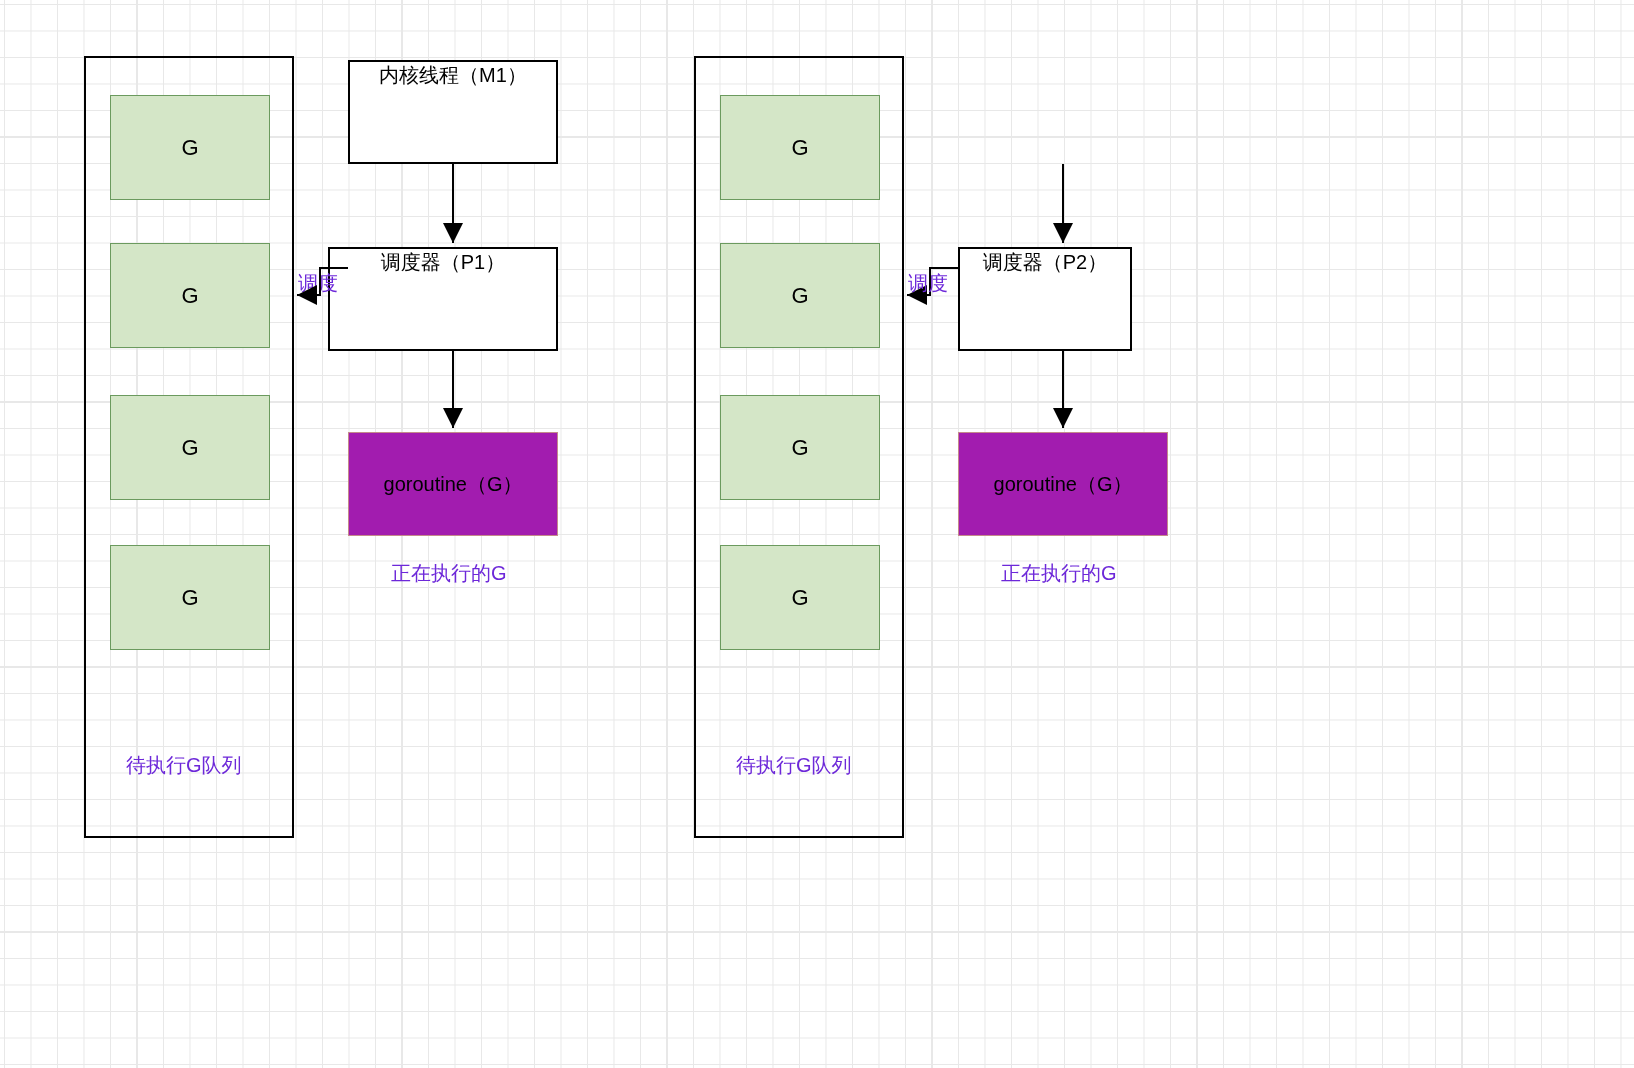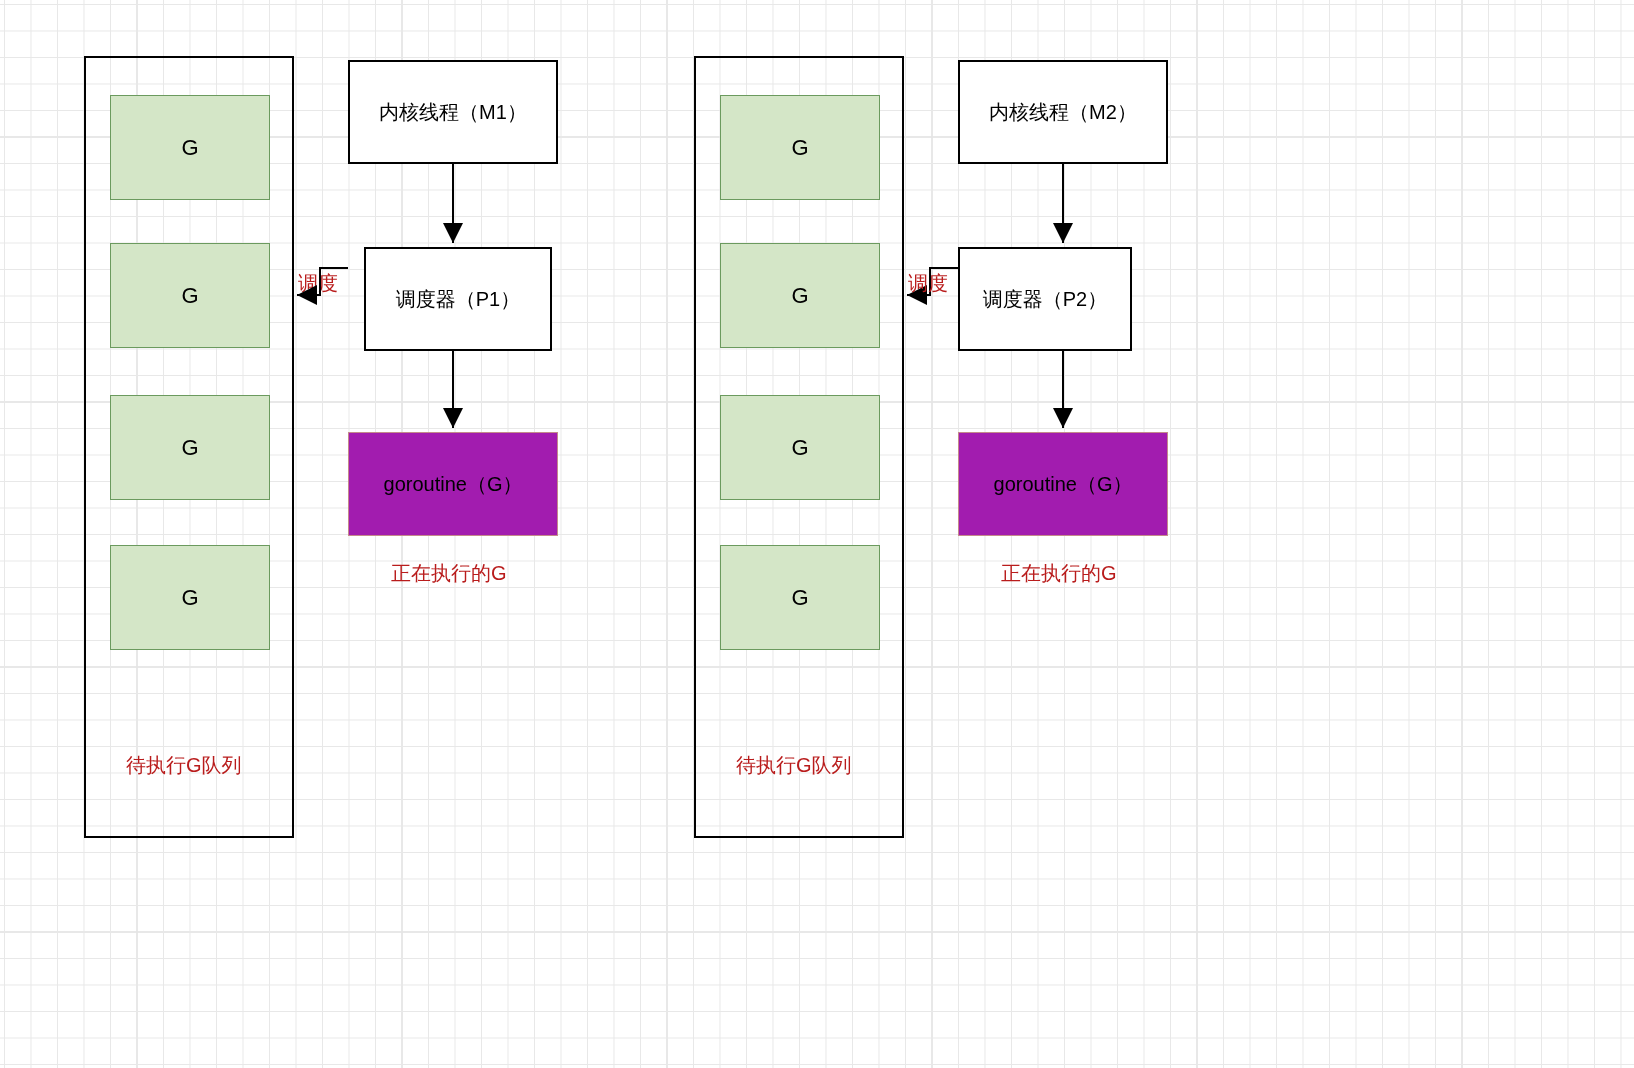--- a/index.html
+++ b/index.html
@@ -20,21 +20,21 @@
         linear-gradient(to bottom, #d0d0d0 1px, transparent 1px);
       background-size: 26.5px 26.5px, 26.5px 26.5px, 132.5px 132.5px, 132.5px 132.5px;
       background-position: 4px 4px, 4px 4px, 4px 4px, 4px 4px;
     }
     .canvas { position: absolute; inset: 0; }
     .box {
       position: absolute;
       border: 2px solid #000;
       background: #fff;
       display: flex;
-      align-items: center;
+      align-items: flex-start;
       justify-content: center;
       font-size: 20px;
     }
     .queue-container {
       position: absolute;
       border: 2px solid #000;
       background: transparent;
     }
     .g-box {
       position: absolute;
@@ -50,21 +50,21 @@
       border: 1.5px solid #c48a8a;
       background: #a21caf;
       display: flex;
       align-items: center;
       justify-content: center;
       font-size: 20px;
     }
     .label {
       position: absolute;
       font-size: 20px;
-      color: #b91c1c;
+      color: #6d28d9;
       white-space: nowrap;
     }
   </style>
 </head>
 <body>
 
 <div class="grid"></div>
 
 <div class="canvas">
 
@@ -82,21 +82,21 @@
   <div class="g-box" style="left:110px; top:545px; width:160px; height:105px;">
     <span>G</span>
   </div>
 
   <div class="label" style="left:126px; top:752px;">待执行G队列</div>
 
   <div class="box" style="left:348px; top:60px; width:210px; height:104px;">
     <span>内核线程（M1）</span>
   </div>
 
-  <div class="box" style="left:364px; top:247px; width:188px; height:104px;">
+  <div class="box" style="left:328px; top:247px; width:230px; height:104px;">
     <span>调度器（P1）</span>
   </div>
 
   <div class="goroutine-box" style="left:348px; top:432px; width:210px; height:104px;">
     <span>goroutine（G）</span>
   </div>
 
   <div class="label" style="left:391px; top:560px;">正在执行的G</div>
 
   <div class="label" style="left:298px; top:270px;">调度</div>
@@ -131,23 +131,20 @@
   </div>
   <div class="g-box" style="left:720px; top:395px; width:160px; height:105px;">
     <span>G</span>
   </div>
   <div class="g-box" style="left:720px; top:545px; width:160px; height:105px;">
     <span>G</span>
   </div>
 
   <div class="label" style="left:736px; top:752px;">待执行G队列</div>
 
-  <div class="box" style="left:958px; top:60px; width:210px; height:104px;">
-    <span>内核线程（M2）</span>
-  </div>
 
   <div class="box" style="left:958px; top:247px; width:174px; height:104px;">
     <span>调度器（P2）</span>
   </div>
 
   <div class="goroutine-box" style="left:958px; top:432px; width:210px; height:104px;">
     <span>goroutine（G）</span>
   </div>
 
   <div class="label" style="left:1001px; top:560px;">正在执行的G</div>

